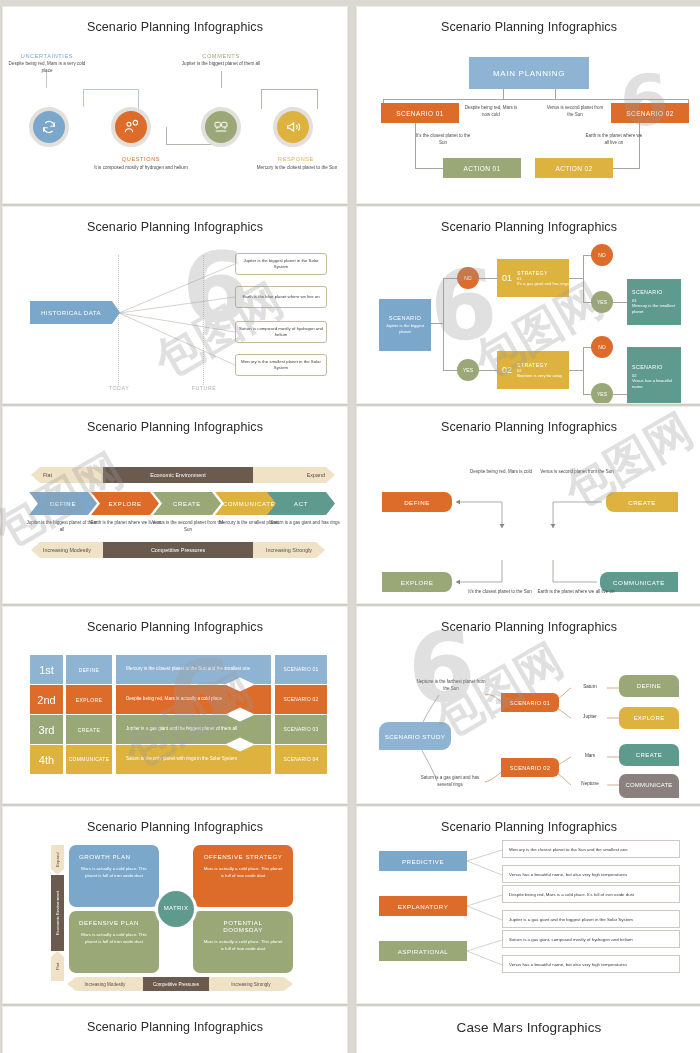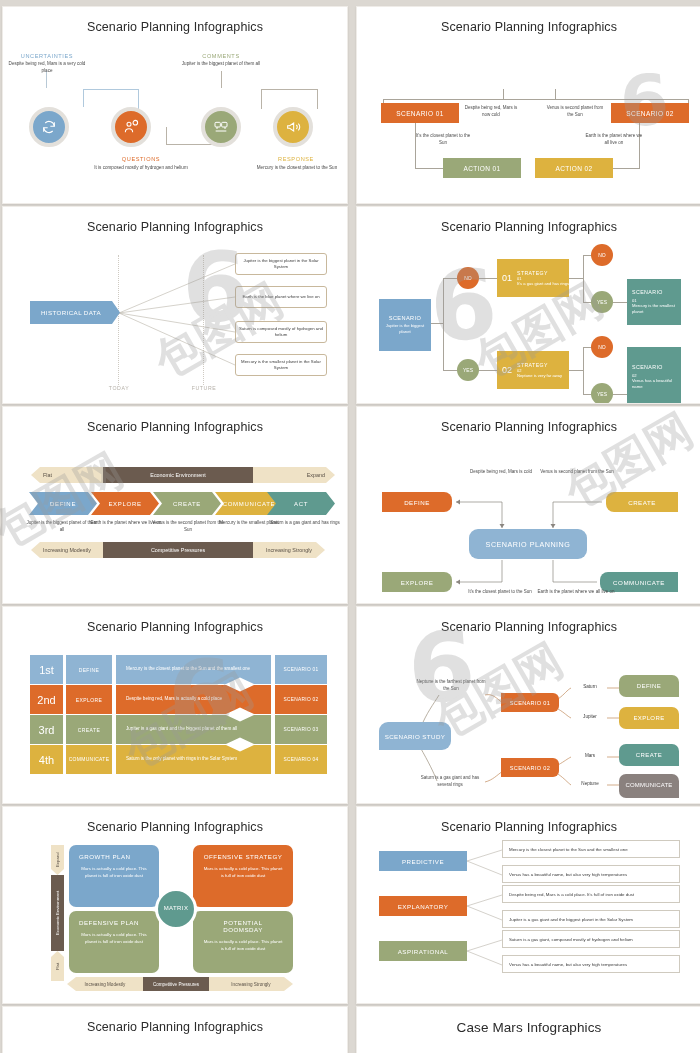--- a/index.html
+++ b/index.html
@@ -161,20 +161,21 @@
         </svg>
       </div>
       <div class="s1-cap" style="left:248px;top:119px;width:90px;color:#DDB23F;">RESPONSE</div>
       <div class="s1-sub" style="left:246px;top:128px;width:96px;">Mercury is the closest planet to the Sun</div>
     </div>
   </div>
 
   <div class="slide">
     <div class="slide-title">Scenario Planning Infographics</div>
     <div class="stage">
+      <div class="box" style="left:112px;top:20px;width:120px;height:32px;background:#8FB4D3;font-size:8px;letter-spacing:.7px;">MAIN PLANNING</div>
 
       <div class="line" style="left:146px;top:52px;width:1px;height:10px;"></div>
       <div class="line" style="left:198px;top:52px;width:1px;height:10px;"></div>
       <div class="line" style="left:26px;top:62px;width:172px;height:1px;"></div>
       <div class="line" style="left:146px;top:62px;width:186px;height:1px;"></div>
       <div class="line" style="left:26px;top:62px;width:1px;height:8px;"></div>
       <div class="line" style="left:331px;top:62px;width:1px;height:8px;"></div>
 
       <div class="box" style="left:24px;top:66px;width:78px;height:20px;background:#DD6B2A;font-size:6.5px;letter-spacing:.4px;">SCENARIO 01</div>
       <div class="box" style="left:254px;top:66px;width:78px;height:20px;background:#DD6B2A;font-size:6.5px;letter-spacing:.4px;">SCENARIO 02</div>
@@ -307,21 +308,20 @@
   </div>
 
   <div class="slide">
     <div class="slide-title">Scenario Planning Infographics</div>
     <div class="stage">
       <div class="box" style="left:25px;top:55px;width:70px;height:20px;background:#DD6B2A;border-radius:0 8px 8px 0;font-size:6.2px;letter-spacing:.5px;">DEFINE</div>
       <div class="box" style="left:249px;top:55px;width:72px;height:20px;background:#DDB23F;border-radius:8px 0 0 8px;font-size:6.2px;letter-spacing:.5px;">CREATE</div>
       <div class="box" style="left:25px;top:135px;width:70px;height:20px;background:#9AA878;border-radius:0 8px 8px 0;font-size:6.2px;letter-spacing:.5px;">EXPLORE</div>
       <div class="box" style="left:243px;top:135px;width:78px;height:20px;background:#5F9A8F;border-radius:8px 0 0 8px;font-size:6.2px;letter-spacing:.5px;">COMMUNICATE</div>
 
-      <div class="box" style="left:112px;top:92px;width:118px;height:30px;background:#8FB4D3;border-radius:9px;font-size:7.2px;letter-spacing:.5px;">SCENARIO PLANNING</div>
 
       <svg style="position:absolute;left:0;top:0;width:346px;height:170px;">
         <path d="M145 91 L145 65 L99 65" stroke="#8b8680" stroke-width="0.7" fill="none"></path>
         <path d="M99 65 l4 -2.5 v5 z" fill="#8b8680"></path>
         <path d="M145 91 l-2.5 -4 h5 z" fill="#8b8680"></path>
         <path d="M196 91 L196 65 L245 65" stroke="#8b8680" stroke-width="0.7" fill="none"></path>
         <path d="M196 91 l-2.5 -4 h5 z" fill="#8b8680"></path>
         <path d="M145 123 L145 145 L99 145" stroke="#8b8680" stroke-width="0.7" fill="none"></path>
         <path d="M99 145 l4 -2.5 v5 z" fill="#8b8680"></path>
         <path d="M196 123 L196 145 L240 145" stroke="#8b8680" stroke-width="0.7" fill="none"></path>

